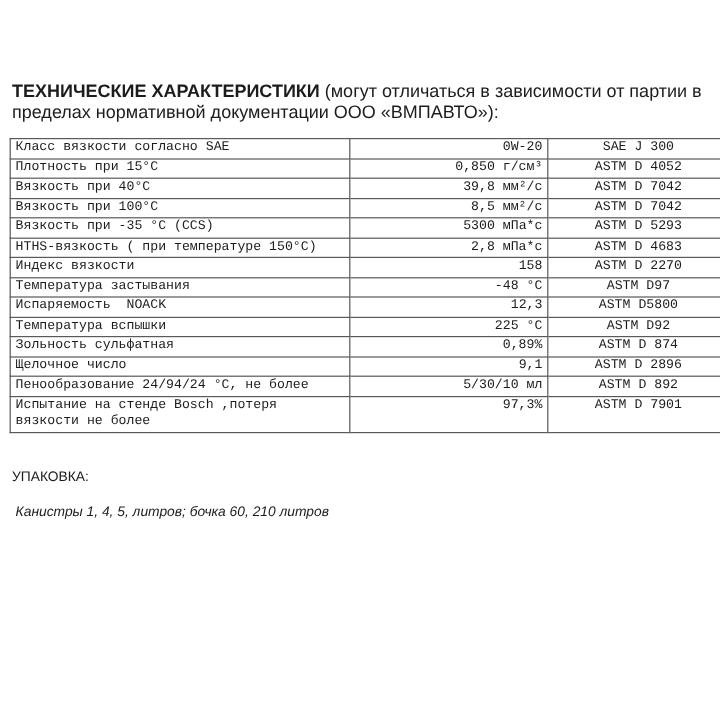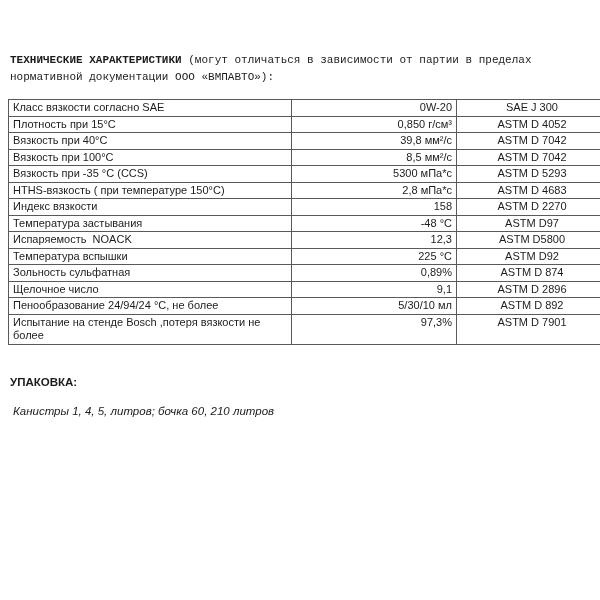--- a/index.html
+++ b/index.html
@@ -12,58 +12,58 @@
     font-family: "Liberation Sans", "DejaVu Sans", sans-serif;
     color: #1c1c1c;
   }
   .page {
     box-sizing: border-box;
     width: 600px;
     height: 600px;
     padding: 52px 8px 0 10px;
   }
   .doc-heading {
-    margin: 0 0 13px 0;
+    margin: 16px 0 13px 0;
     width: 582px;
-    font-size: 11px;
+    font-size: 15px;
     line-height: 17px;
-    font-family: Liberation Mono, monospace;
   }
   .doc-heading strong { font-weight: bold; }
   .spec-table {
     border-collapse: collapse;
     table-layout: fixed;
     width: 574px;
     margin-left: -2px;
   }
   .spec-table td {
     border: 1px solid #595959;
     font-size: 11px;
     line-height: 13.5px;
     padding: 1px 4px;
     vertical-align: top;
     overflow: hidden;
+    font-family: Liberation Mono, monospace;
   }
   .spec-table .col-param {
     width: 274px;
     text-align: left;
     white-space: pre-wrap;
   }
   .spec-table .col-value {
     width: 156px;
     text-align: right;
   }
   .spec-table .col-method {
     width: 142px;
     text-align: center;
   }
   .packaging-heading {
     margin: 31px 0 0 0;
     font-size: 11.5px;
-    font-weight: bold;
+    font-weight: normal;
   }
   .packaging-text {
     margin: 17px 0 0 0;
     padding-left: 3px;
     font-size: 11.5px;
     font-style: italic;
   }
 </style>
 </head>
 <body>

